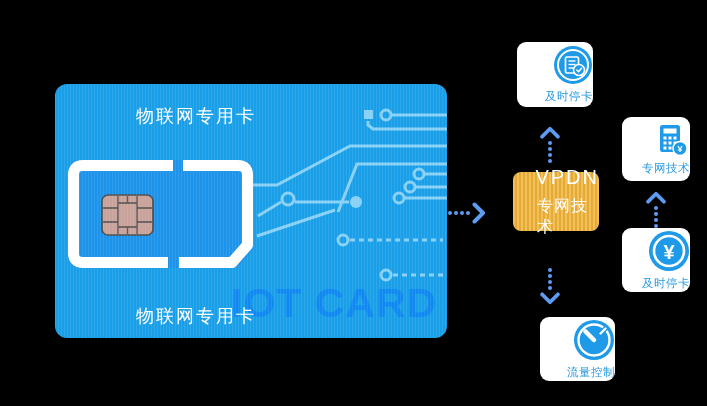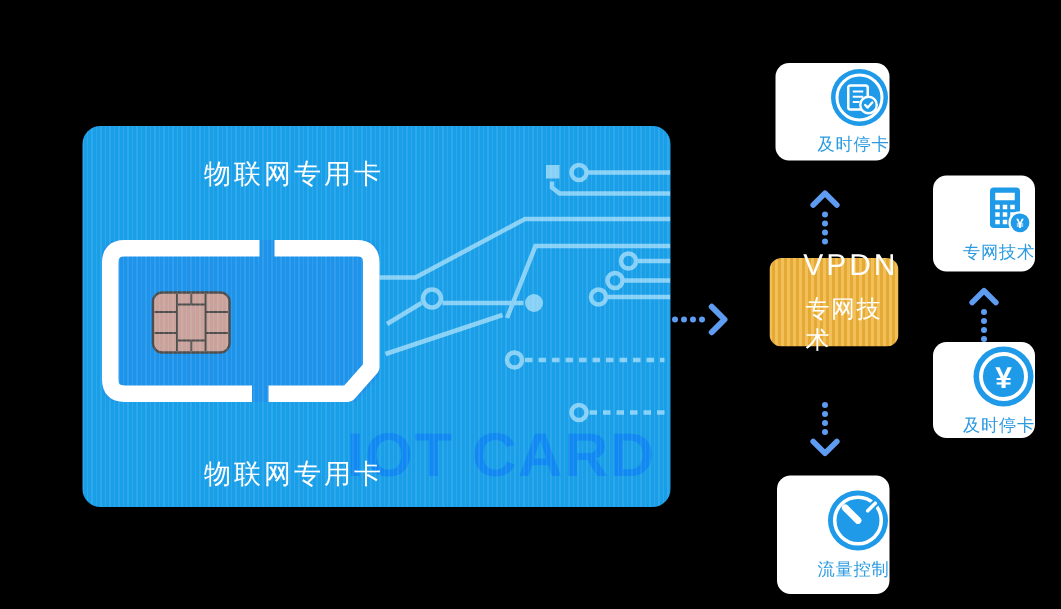--- a/index.html
+++ b/index.html
@@ -175,21 +175,21 @@
 
   <div class="fbox" style="left:622px; top:228px; width:68px; height:64px;">
     <svg width="42" height="42" viewBox="0 0 42 42">
       <circle cx="21" cy="21" r="20" fill="#1e9ae8"></circle>
       <circle cx="21" cy="21" r="15" fill="none" stroke="#ffffff" stroke-width="2.6"></circle>
       <text x="21" y="28.5" font-size="20" font-weight="bold" fill="#ffffff" text-anchor="middle" font-family="Liberation Sans, sans-serif">¥</text>
     </svg>
     <div class="flabel">及时停卡</div>
   </div>
 
-  <div class="fbox" style="left:518px; top:317px; width:75px; height:79px;font-family:Liberation Mono, monospace;">
+  <div class="fbox" style="left:540px; top:317px; width:75px; height:64px;font-family:Liberation Mono, monospace;">
     <svg width="42" height="42" viewBox="0 0 42 42">
       <circle cx="21" cy="21" r="20" fill="#1e9ae8"></circle>
       <circle cx="21" cy="21" r="15.5" fill="none" stroke="#ffffff" stroke-width="2.4"></circle>
       <line x1="26" y1="16" x2="34" y2="8" stroke="#1e9ae8" stroke-width="5"></line>
       <line x1="27.5" y1="14.5" x2="32.5" y2="9.5" stroke="#ffffff" stroke-width="2.4" stroke-linecap="round"></line>
       <line x1="21" y1="21" x2="12.5" y2="12.5" stroke="#ffffff" stroke-width="4.5" stroke-linecap="round"></line>
     </svg>
     <div class="flabel">流量控制</div>
   </div>
 

